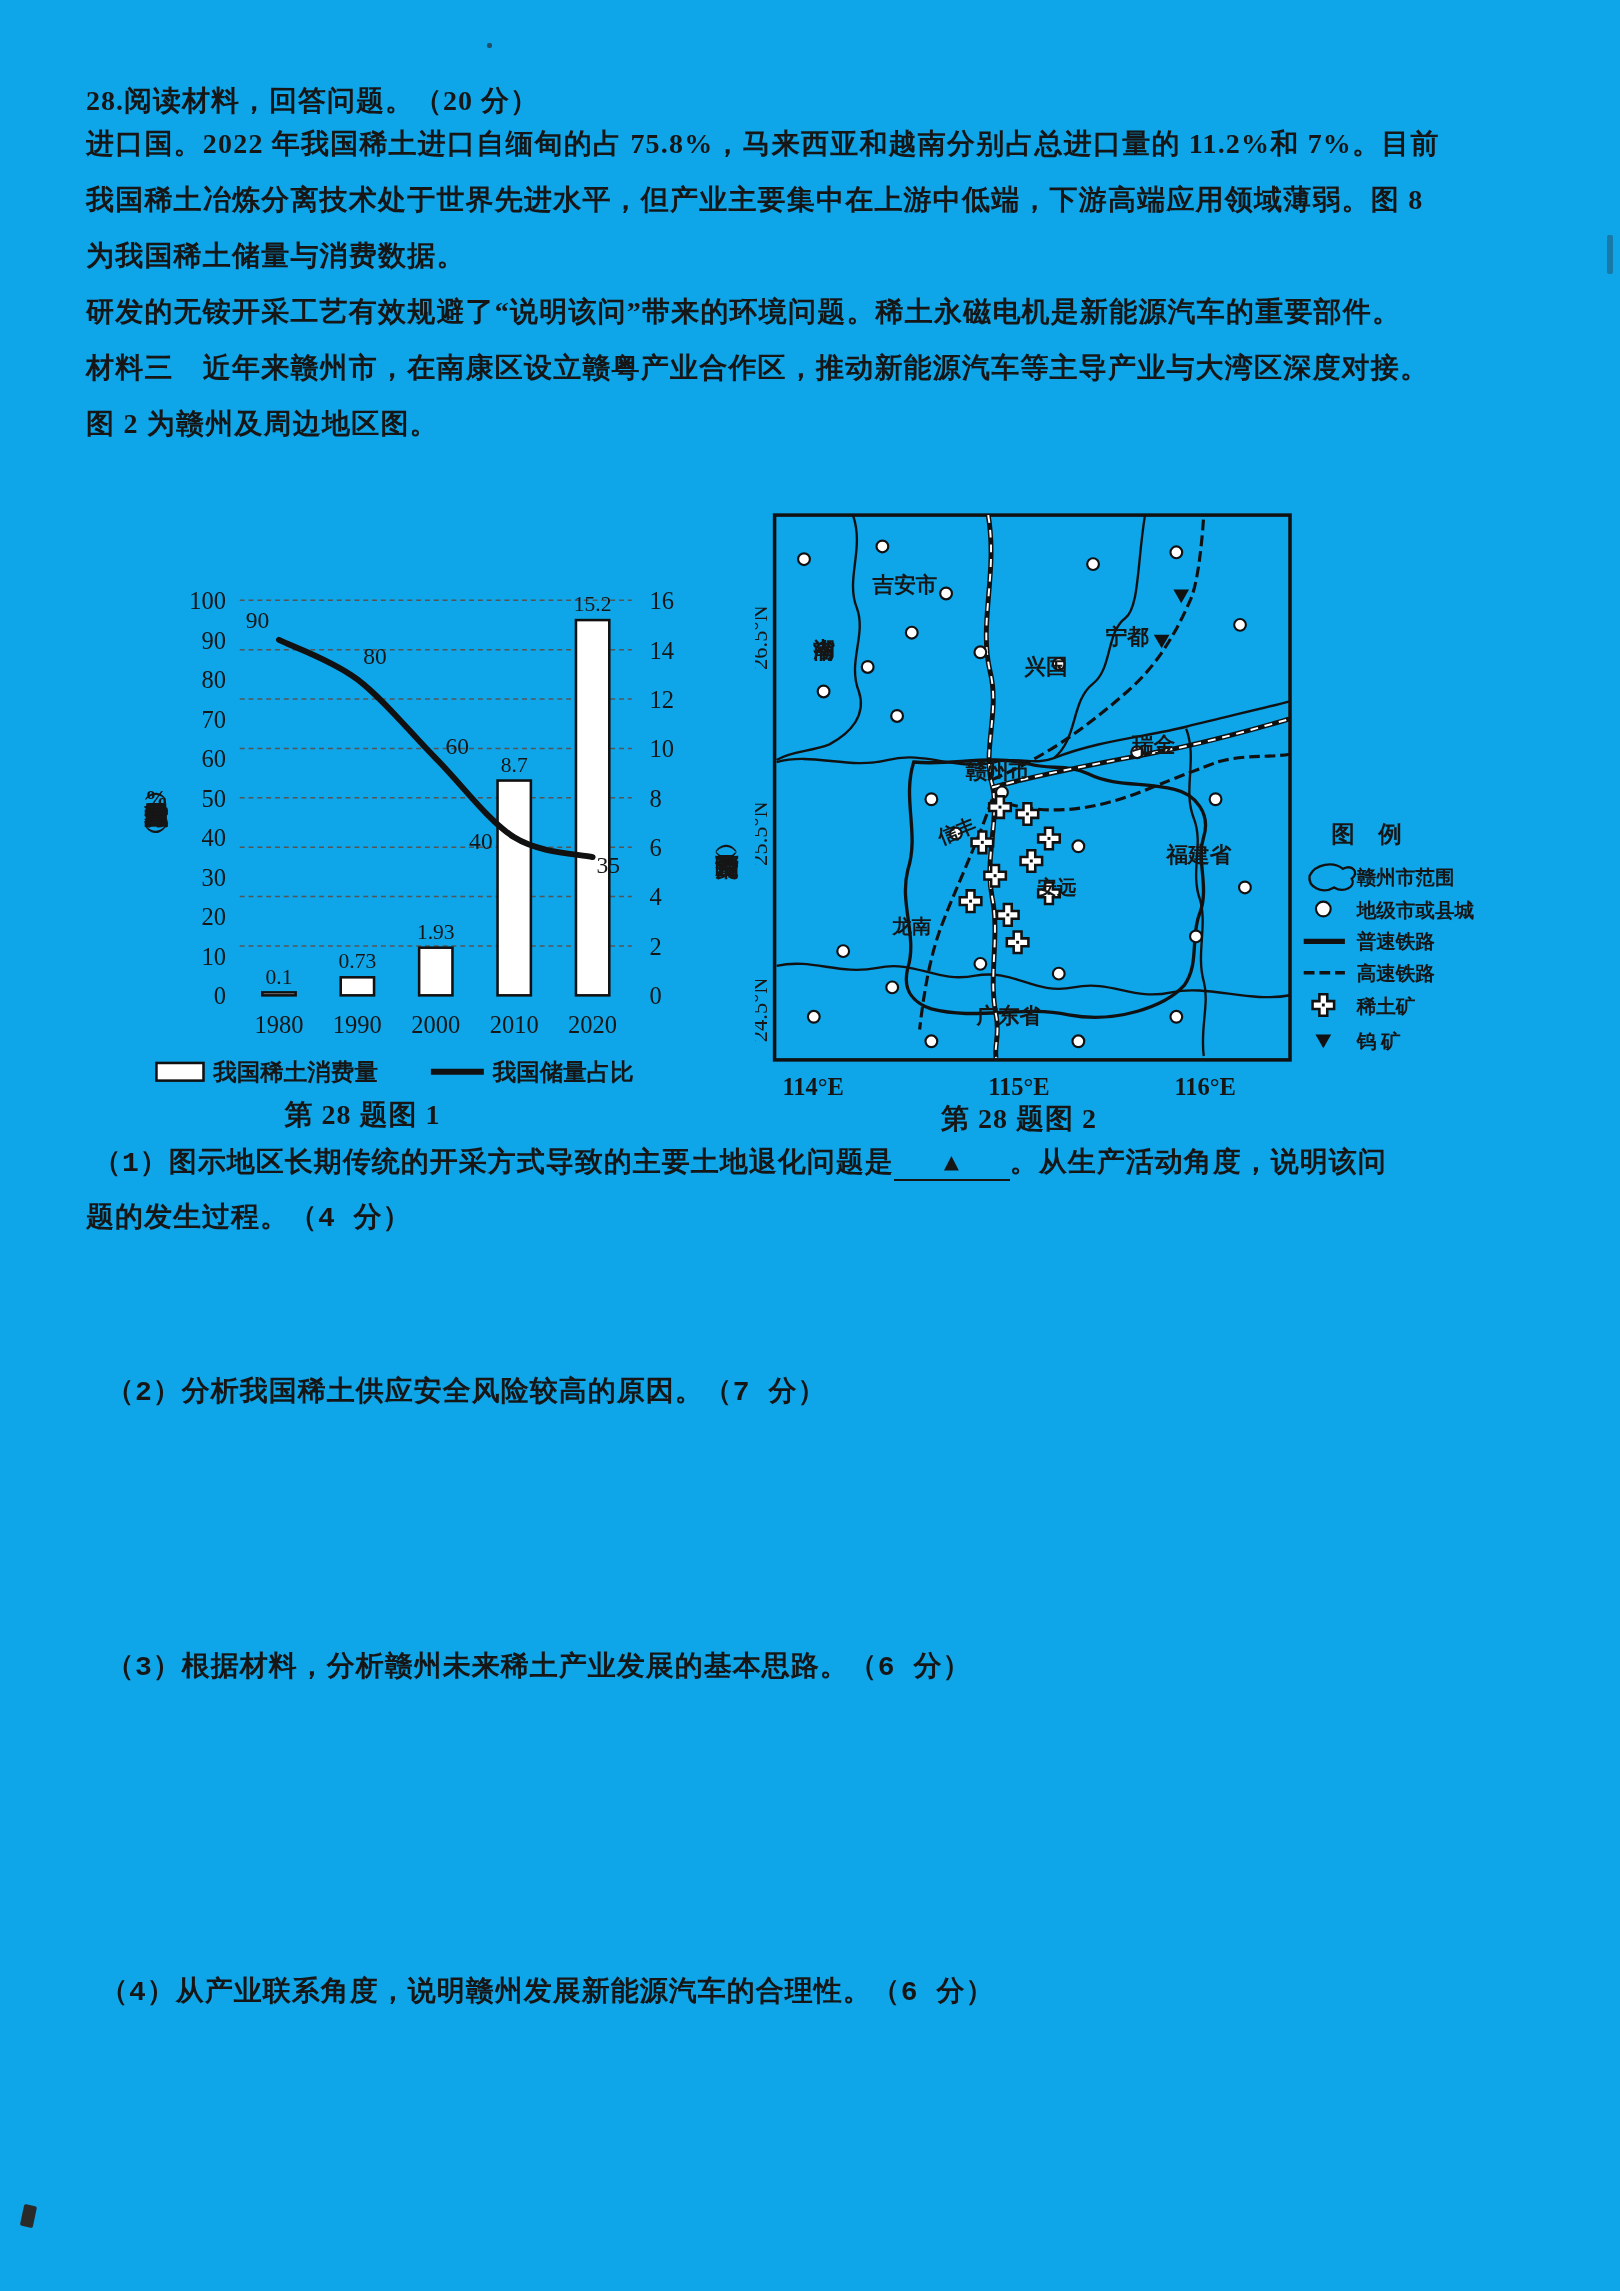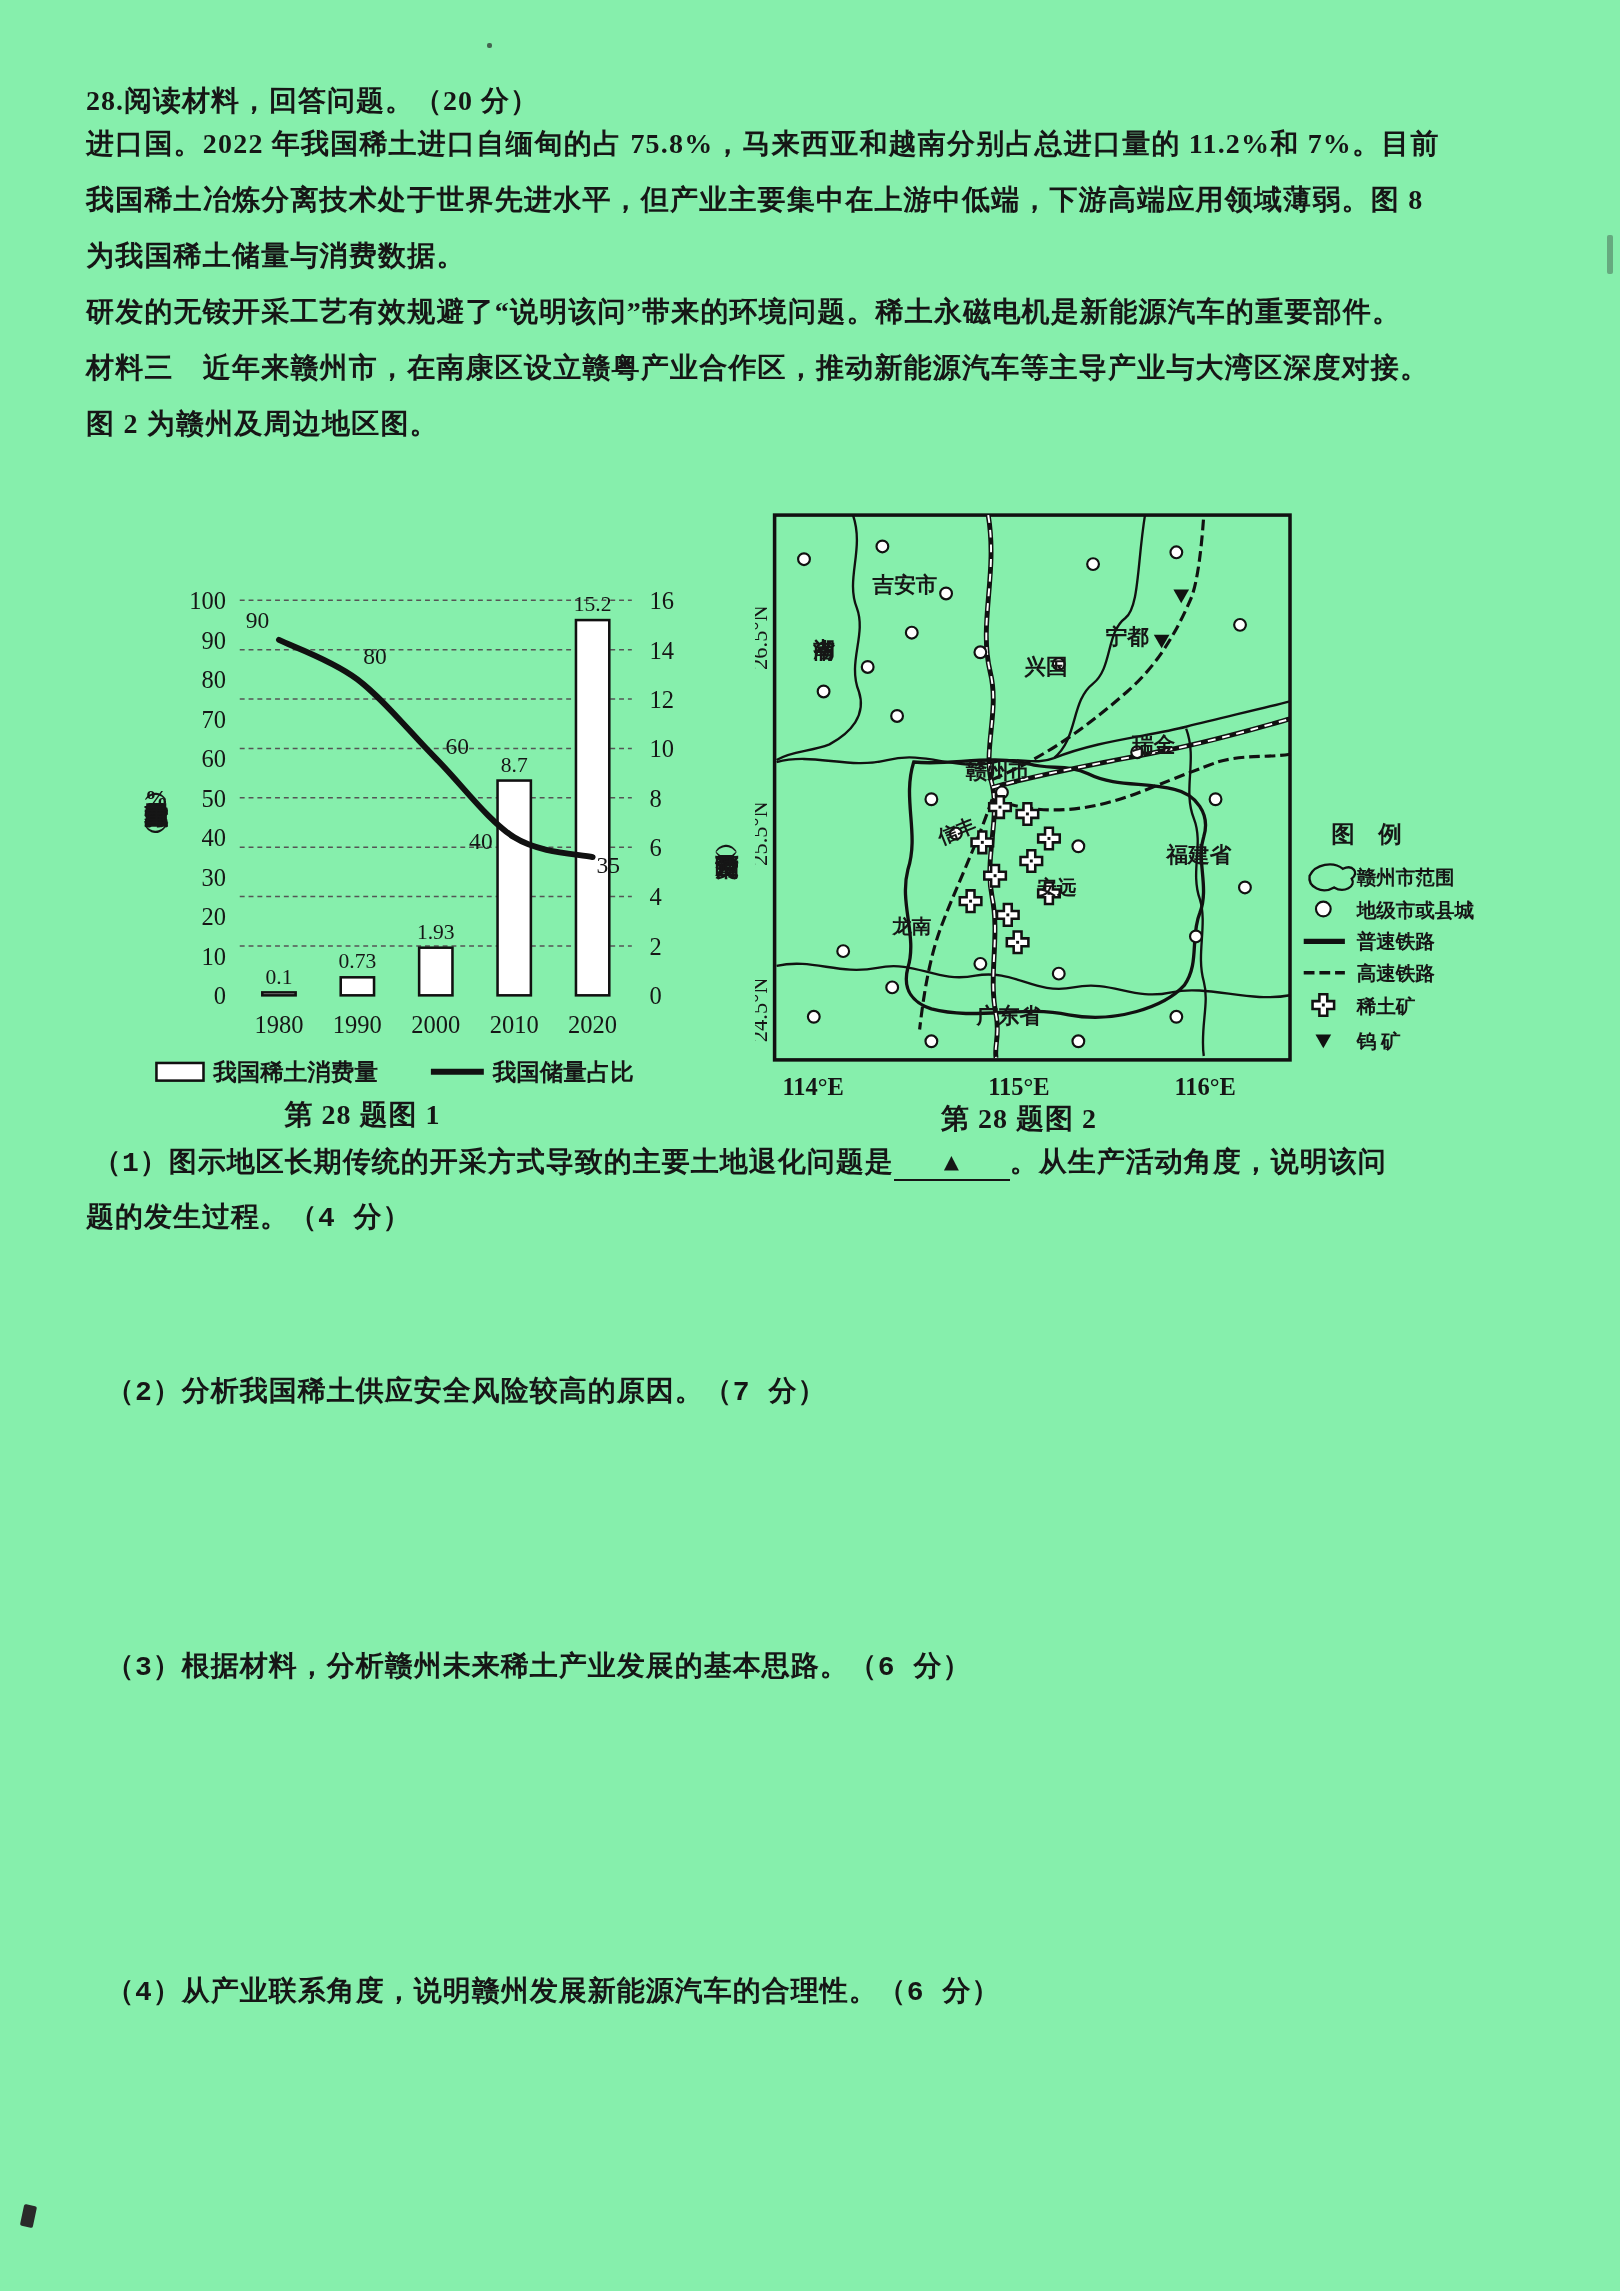--- a/index.html
+++ b/index.html
@@ -1,31 +1,31 @@
 <!DOCTYPE html>
 <html><head>
 <meta charset="utf-8">
 <style>
   html,body{margin:0;padding:0;background:#e8e8e8;}
-  #page{position:relative;width:1620px;height:2292px;background:#86efac;overflow:hidden;
+  #page{position:relative;width:1620px;height:2292px;background:#0ea5e9;overflow:hidden;
         font-family:"Liberation Serif","DejaVu Serif",serif;color:#161616;}
   .abs{position:absolute;}
   #heading{top:82px;left:86px;font-size:28px;font-weight:600;letter-spacing:1px;}
   #materials{top:116px;left:86px;right:54px;line-height:56px;font-size:28px;font-weight:700;letter-spacing:1.2px;}
   .mline{height:56px;white-space:nowrap;}
   .caption{font-size:28px;font-weight:700;text-align:center;letter-spacing:1px;}
   #caption1{top:1096px;left:196px;width:333px;}
   #caption2{top:1100px;left:872px;width:294px;}
   .question{font-size:28px;font-weight:700;letter-spacing:1px;white-space:nowrap;
             font-family:Liberation Mono, monospace;}
   #q1-line1{top:1143px;left:93px;}
   #q1-line2{top:1198px;left:86px;}
   #q2{top:1372px;left:106px;}
   #q3{top:1647px;left:106px;}
-  #q4{top:1972px;left:106px;}
+  #q4{top:1972px;left:100px;}
   .blank{display:inline-block;min-width:116px;border-bottom:2.9px solid #161616;
          text-align:center;line-height:1;padding-bottom:1px;font-size:25.5px;}
   svg text{fill:#161616;font-family:"Liberation Serif","DejaVu Serif",serif;}
   .maplab{font-size:22px;font-weight:700;}
   .maplab-sm{font-size:20px;font-weight:700;}
   .town{fill:#fff;stroke:#111;stroke-width:2.2;}
   .border{fill:none;stroke:#111;stroke-width:2.4;}
   .border-thick{fill:none;stroke:#111;stroke-width:3.4;}
   .speck{background:#2a2a2a;border-radius:2px;}
 </style>

